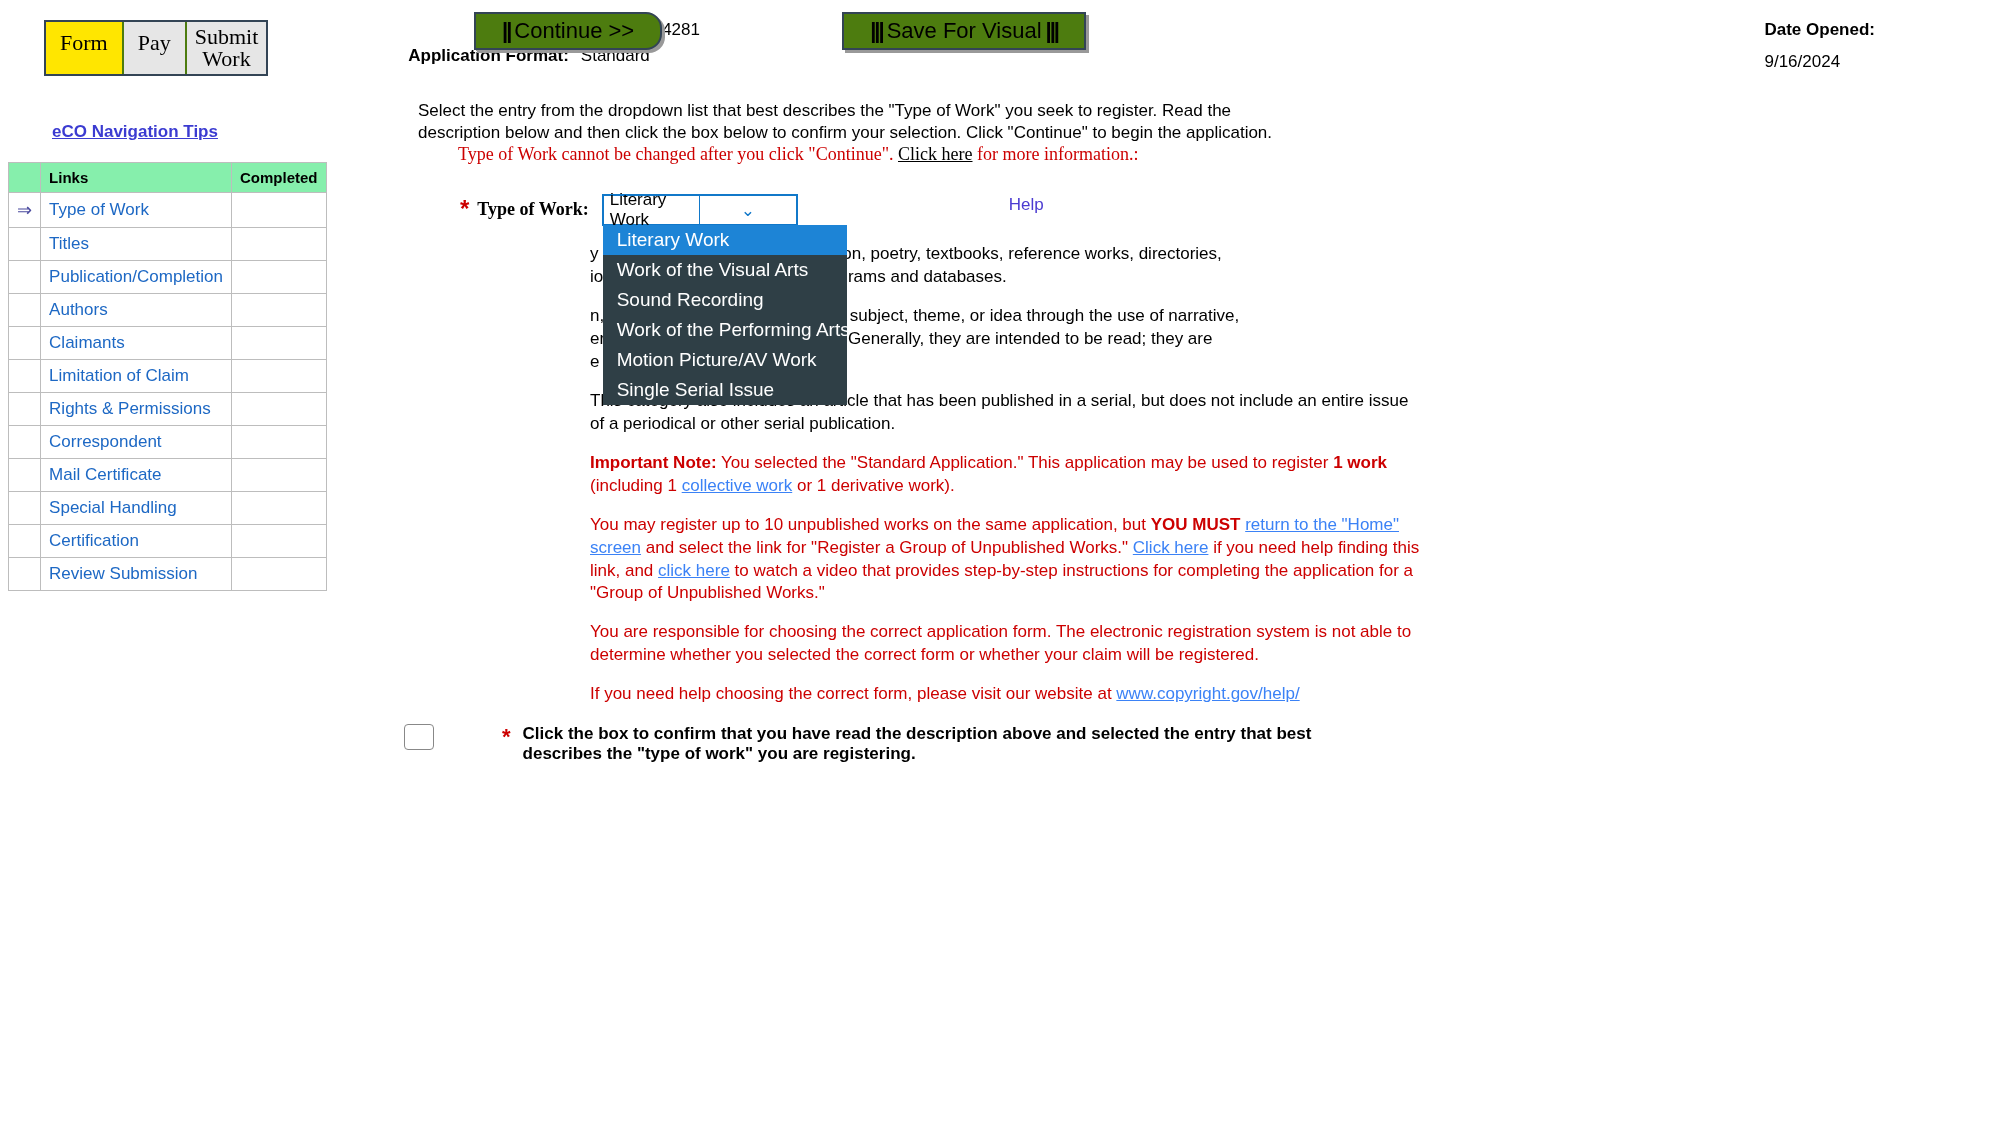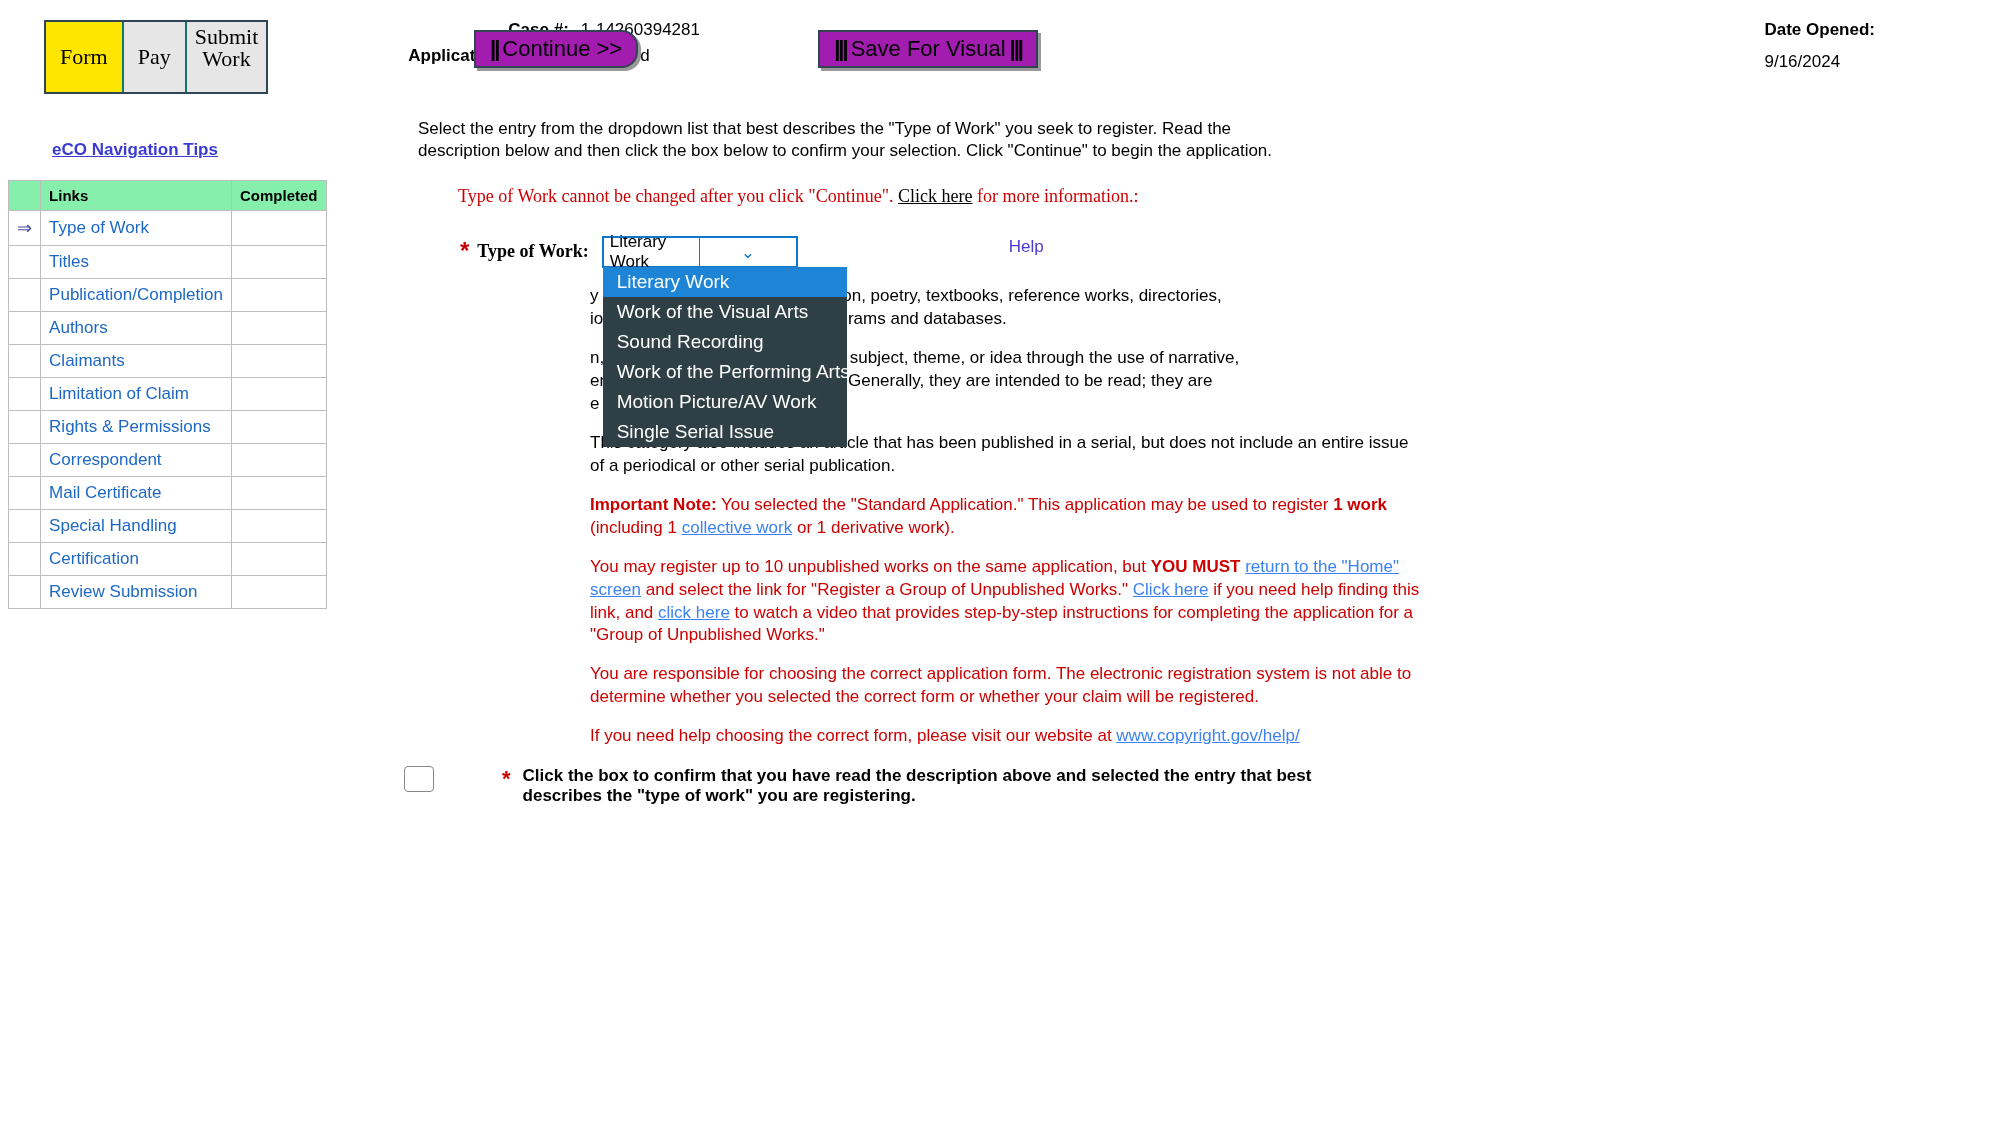--- a/index.html
+++ b/index.html
@@ -13,22 +13,22 @@
       display: flex;
       align-items: flex-start;
       gap: 20px;
     }
     .tabs {
       display: flex;
       border: 2px solid #345;
       margin-left: 40px;
     }
     .tabs .tab {
-      border-right: 2px solid #0f766e;
-      padding: 22px 14px;
+      border-right: 2px solid #4d7c0f;
+      padding: 8px 14px;
       font-size: 22px;
       background: #e6e6e6;
       text-align: center;
       font-family: "Times New Roman", serif;
     }
     .tabs .tab:last-child { border-right: none; }
     .tabs .tab.active { background: #ffe600; }
     .tabs .tab.submit { line-height: 1; padding: 4px 8px; }
     .case-info {
       display: grid;
@@ -95,40 +95,39 @@
     }
     .btn-row {
       display: flex;
       gap: 180px;
       margin-top: -64px;
       margin-bottom: 50px;
       margin-left: 70px;
     }
     .pill-btn {
       font-size: 22px;
-      padding: 4px 14px;
+      padding: 4px 26px;
       border: 2px solid #345;
       border-radius: 0 16px 16px 0;
-      background: #a21caf;
+      background: #4d7c0f;
       box-shadow: 3px 3px 0 #999;
       cursor: pointer;
       white-space: nowrap;
     }
     .pill-btn .bars {
       font-weight: bold;
       letter-spacing: -2px;
       margin-right: 4px;
     }
     .save-btn { border-radius: 0; }
     .save-btn .bars-right { margin-left: 4px; margin-right: 0; }
     .instructions {
       font-size: 17px;
       line-height: 1.3;
       margin-left: 14px;
-      margin-bottom: 24px;
       max-width: 880px;
     }
     .warning-line {
       color: #c00;
       font-weight: normal;
       font-family: "Times New Roman", serif;
       font-size: 18px;
       margin-left: 54px;
       margin-bottom: 30px;
     }

